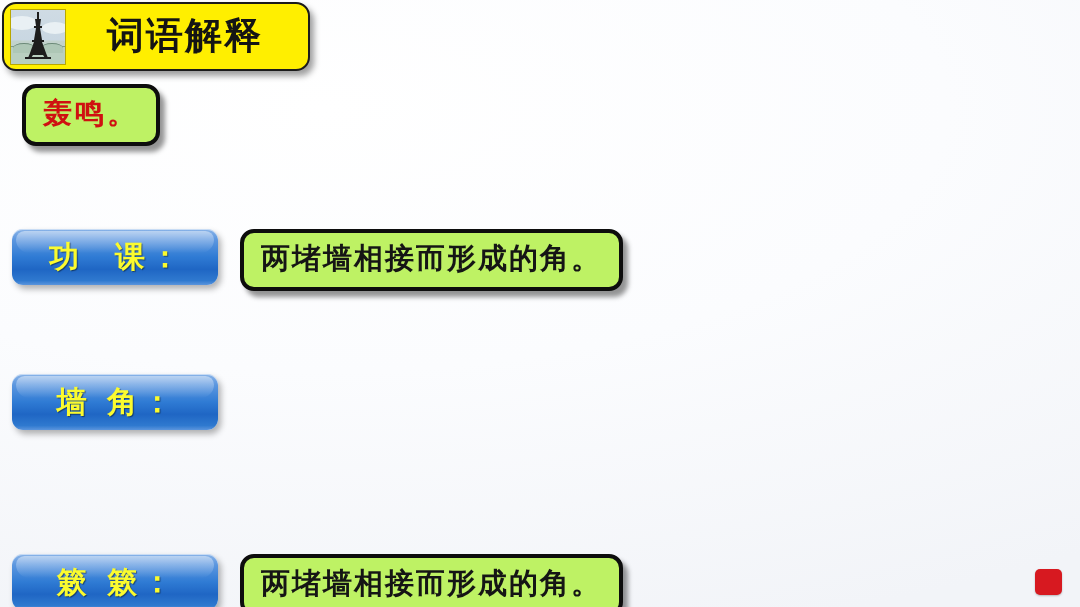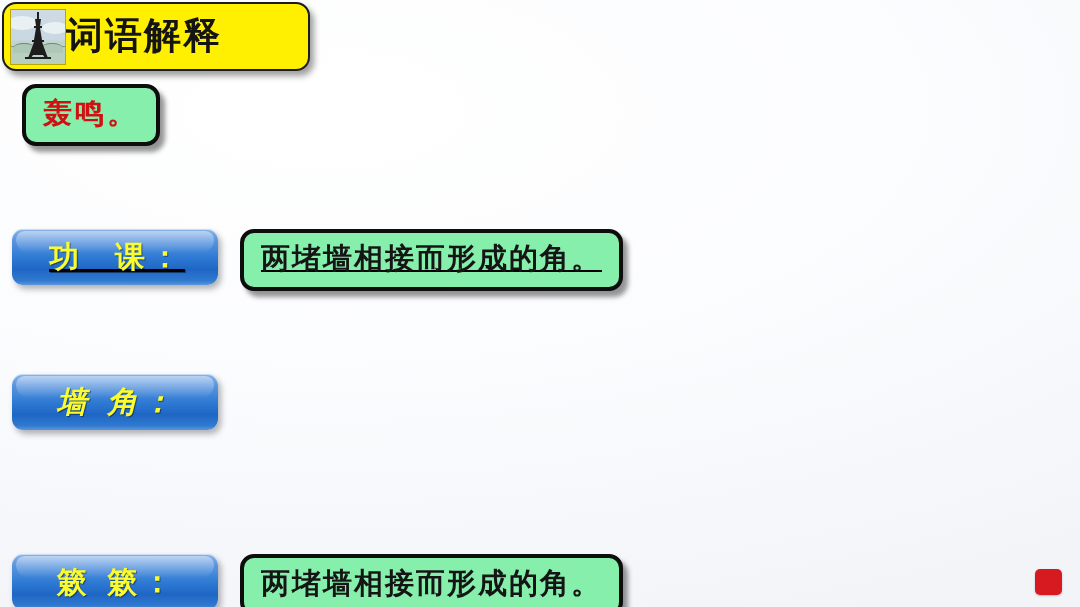--- a/index.html
+++ b/index.html
@@ -44,32 +44,32 @@
   }
   .header-thumb .hill {
     position:absolute; bottom:11px; width:22px; height:10px;
     background:#aec7b6; border-radius:50% 50% 0 0;
     border-top:1px solid #6d8a79;
   }
   .header-thumb .h1 { left:2px; }
   .header-thumb .h2 { right:2px; }
   .header-thumb svg { position:absolute; left:50%; top:2px; transform:translateX(-50%); }
   .header-title {
-    flex:1; 
+    flex:1; text-align:center;
     font-family:"DejaVu Sans","Liberation Sans",sans-serif;
     font-size:37px; font-weight:700; color:#141414;
     letter-spacing:2px; line-height:1; padding-right:4px;
     padding-bottom:3px;
   }
 
   
   .row { position:absolute; left:0; display:flex; align-items:flex-start; }
   .row-1 { top:84px; }
-  .row-2 { top:229px;text-decoration:underline; }
-  .row-3 { top:374px;font-style:italic; }
+  .row-2 { top:229px; }
+  .row-3 { top:374px; }
   .row-4 { top:518px;margin-top:36px; }
 
   .term-btn {
     position:relative;
     width:206px; height:56px;
     margin-left:12px;
     border-radius:11px;
     background:linear-gradient(180deg,
         #8ab4e8 0%, #5e98e0 18%, #2f7bd4 50%, #1f66c4 72%, #2f79cf 92%, #5b95dd 100%);
     box-shadow:3px 4px 6px rgba(0,0,0,.30), inset 0 1px 0 rgba(255,255,255,.55);
@@ -90,21 +90,21 @@
     letter-spacing:5px;
     text-shadow:1px 1px 1px rgba(0,0,0,.45);
     white-space:pre;
     padding-left:4px;
   }
 
   .answer-box {
     position:relative;
     margin-left:22px;
     min-height:56px;
-    background:#86efac;
+    background:#bef264;
     border:4px solid #0d0d0d;
     border-radius:14px;
     box-shadow:5px 6px 5px rgba(0,0,0,.42);
     display:flex; align-items:center;
     padding:11px 17px;
     flex:0 0 auto;
   }
   .answer-text {
     font-size:29px; font-weight:700;
     letter-spacing:2px;

